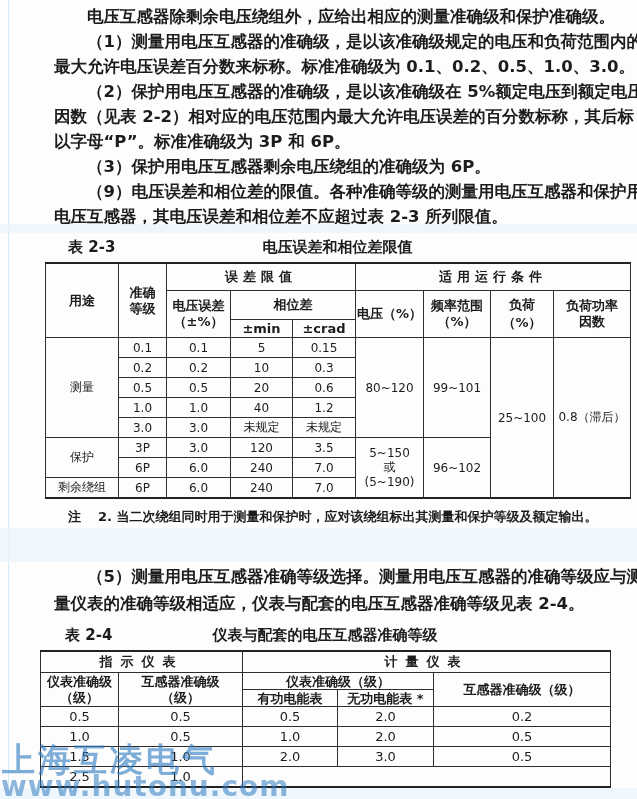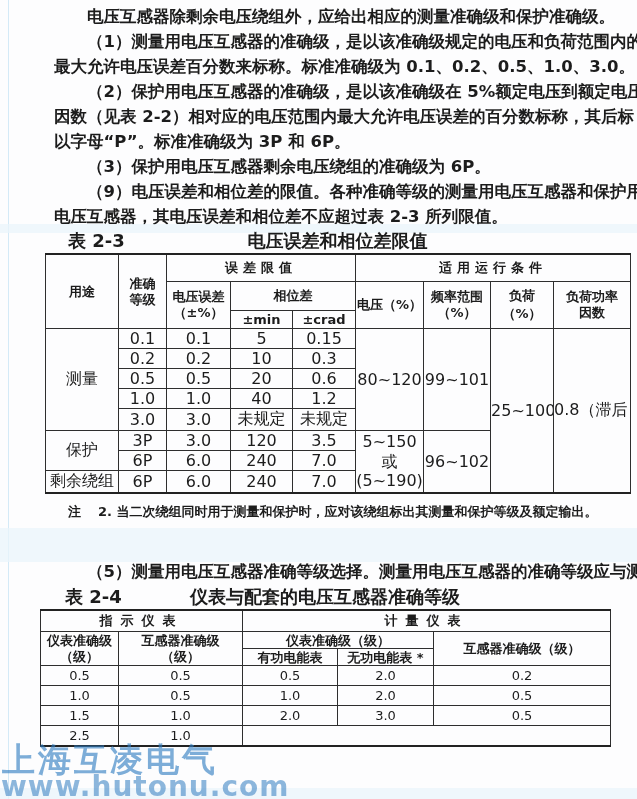--- a/index.html
+++ b/index.html
@@ -13,36 +13,36 @@
   .band{position:absolute;left:0;right:0;background:#e9f4fb;opacity:.75;}
   .band1{top:224px;height:9px;}
   .band2{top:528px;height:34px;}
   .band3{top:788px;height:11px;}
   .vline{position:absolute;left:8px;top:0;width:1px;height:799px;background:#d4eaf7;}
 
   .intro{margin:4px 0 0 38px;width:578px;font-size:16.5px;line-height:25px;font-weight:600;}
   .line{white-space:nowrap;margin-left:16px;}
   .line.indent{padding-left:33px;}
 
-  .tcap{position:relative;height:20px;font-weight:bold;font-size:18px;}
+  .tcap{position:relative;height:20px;margin-top:9px;font-weight:bold;font-size:15px;}
   .tcap .lbl{position:absolute;left:68px;top:0;}
   .tcap .title{position:absolute;left:45px;width:585px;text-align:center;}
   .tcap24 .lbl{left:65px;}
   .tcap24 .title{left:40px;width:570px;}
 
   table{border-collapse:collapse;table-layout:fixed;}
   th,td{border:1px solid #2e2e2e;text-align:center;padding:0;overflow:hidden;}
   th{font-weight:bold;margin-top:24px;}
 
   .t23{width:585px;margin:4px 0 0 45px;font-size:13px;}
   .t23{border-top:2px solid #222;border-bottom:2px solid #222;}
   .t23 thead tr.ra th{height:26px;}
   .t23 thead tr.rb th{height:28px;}
   .t23 thead tr.rc th{height:17px;}
-  .t23 tbody td{height:19px;font-size:16px;}
+  .t23 tbody td{height:19px;font-size:12px;}
   .sp5{letter-spacing:5px;}
   .ln{display:block;line-height:1.22;}
   .tight{font-size:12px;white-space:nowrap;}
 
   .notes{margin:6px 0 0 68px;font-size:13px;line-height:24px;font-weight:600;position:relative;}
   .notes .nlabel{position:absolute;left:0;top:0;font-weight:bold;}
   .notes .nitem{margin-left:30px;white-space:nowrap;}
 
   .sec5{margin:34px 0 0 38px;width:578px;font-size:16.5px;line-height:27px;font-weight:600;}
 
@@ -192,20 +192,21 @@
   </tbody>
 </table>
 
 <div class="notes">
   <span class="nlabel">注</span>
   <div class="nitem">2. 当二次绕组同时用于测量和保护时，应对该绕组标出其测量和保护等级及额定输出。</div>
 </div>
 
 <div class="sec5">
   <div class="line indent">（5）测量用电压互感器准确等级选择。测量用电压互感器的准确等级应与测</div>
+  <div class="line">量仪表的准确等级相适应，仪表与配套的电压互感器准确等级见表 2-4。</div>
 </div>
 
 <div class="tcap tcap24">
   <span class="lbl">表 2-4</span>
   <span class="title">仪表与配套的电压互感器准确等级</span>
 </div>
 
 <table class="t24">
   <colgroup>
     <col style="width:78px">

